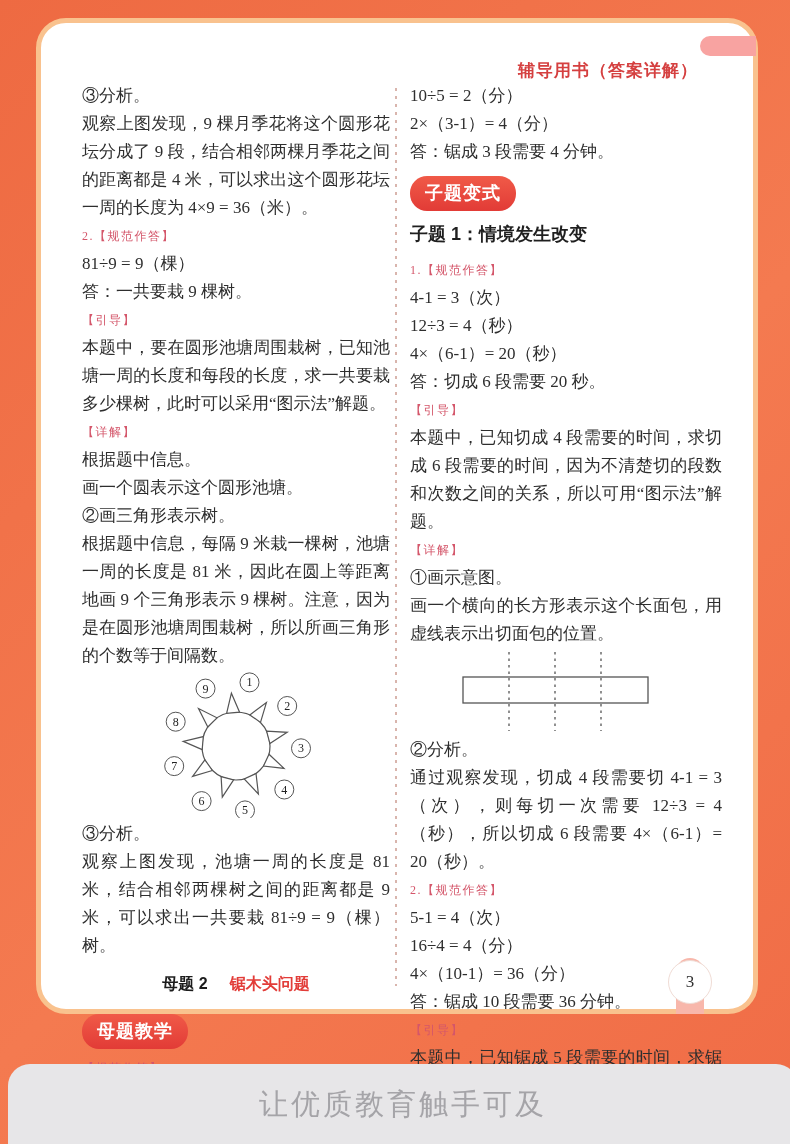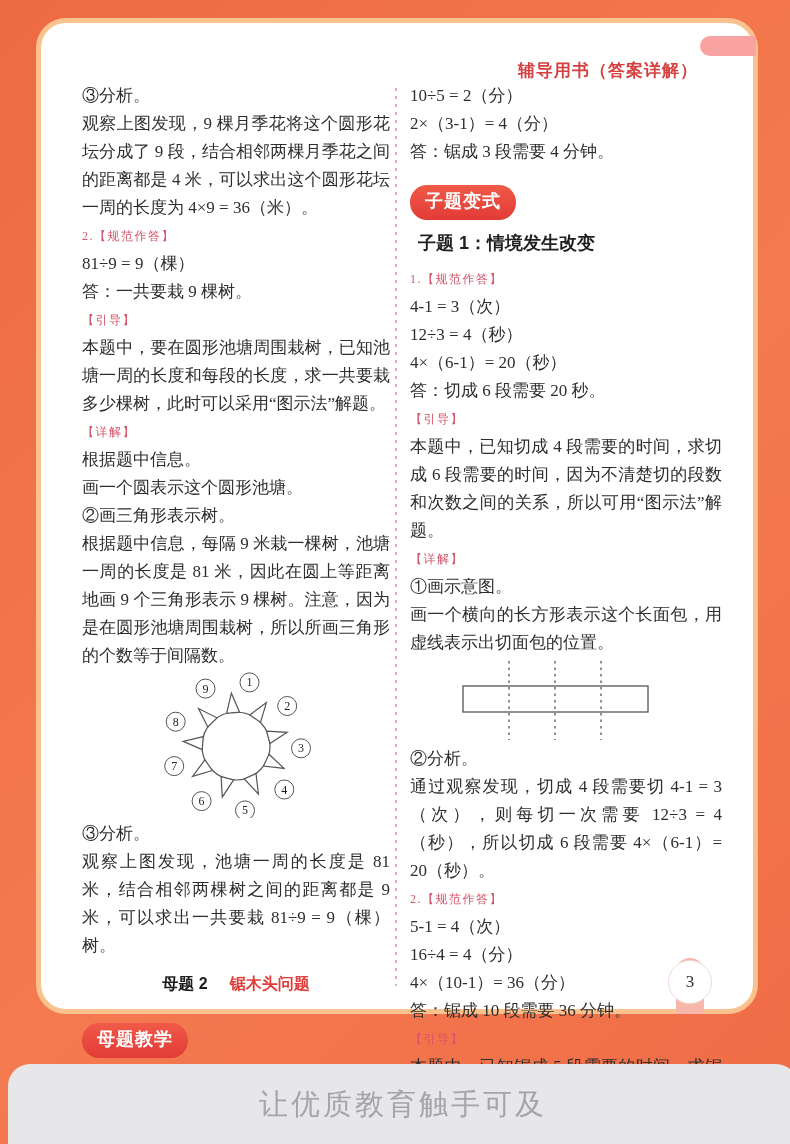--- a/index.html
+++ b/index.html
@@ -30,35 +30,35 @@
   .col-right{left:410px;width:312px;}
   .divider{
     position:absolute;left:395px;top:88px;width:2px;height:898px;
     background-image:repeating-linear-gradient(to bottom,#d9b5ad 0 3px,transparent 3px 8px);
   }
   .para{margin:0;text-align:justify;}
   .sec-label{
     margin:0;color:#d4566a;letter-spacing:1.5px;font-size:12px;
   }
   .badge{
-    display:inline-block;margin:19px 0 5px 0;padding:3px 15px 4px 15px;
+    display:inline-block;margin:10px 0 5px 0;padding:3px 15px 4px 15px;
     background:linear-gradient(#f05a48,#e23b36);
-    color:#fff;font-family:Liberation Mono, monospace;
+    color:#fff;font-family:Liberation Serif, serif;
     font-weight:bold;font-size:18px;border-radius:17px;letter-spacing:1px;
   }
   .badge-wrap{margin:0;}
   .heading{
     margin:10px 0 6px 0;text-align:center;
     font-family:"Liberation Sans","DejaVu Sans",sans-serif;
     font-weight:bold;font-size:16px;
   }
   .heading .h-black{color:#1c1c1c;margin-right:22px;}
   .heading .h-red{color:#e23c38;}
   .subheading{
-    margin:4px 0 8px 8px;
+    margin:4px 0 8px 0;
     font-family:"Liberation Sans","DejaVu Sans",sans-serif;
     font-weight:bold;font-size:18px;color:#1f1f1f;
   }
   .diagram{margin:2px 0;text-align:center;}
   .diagram.bread{text-align:left;}
   svg{display:block;margin:0 auto;}
   .diagram.bread svg{margin:0;}
   .page-num-ribbon{
     position:absolute;left:676px;top:958px;width:28px;height:56px;
     background:#f8b7ab;border-radius:14px 14px 0 0;

